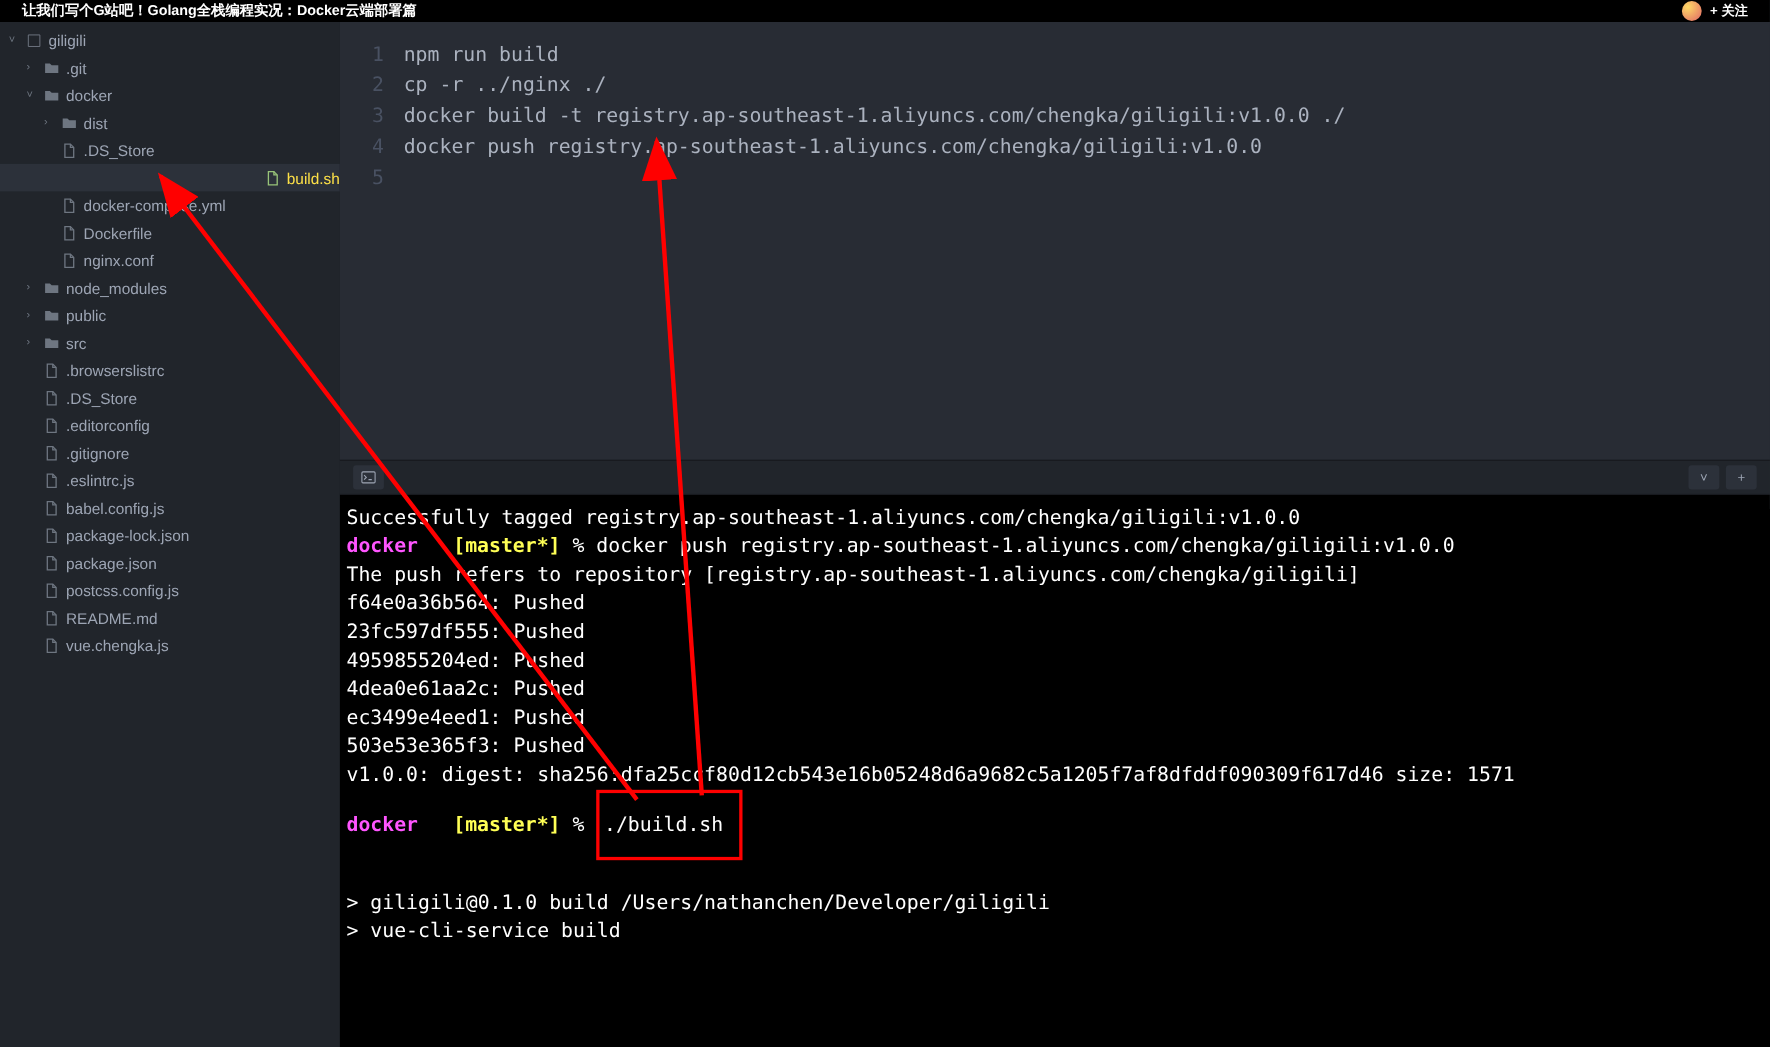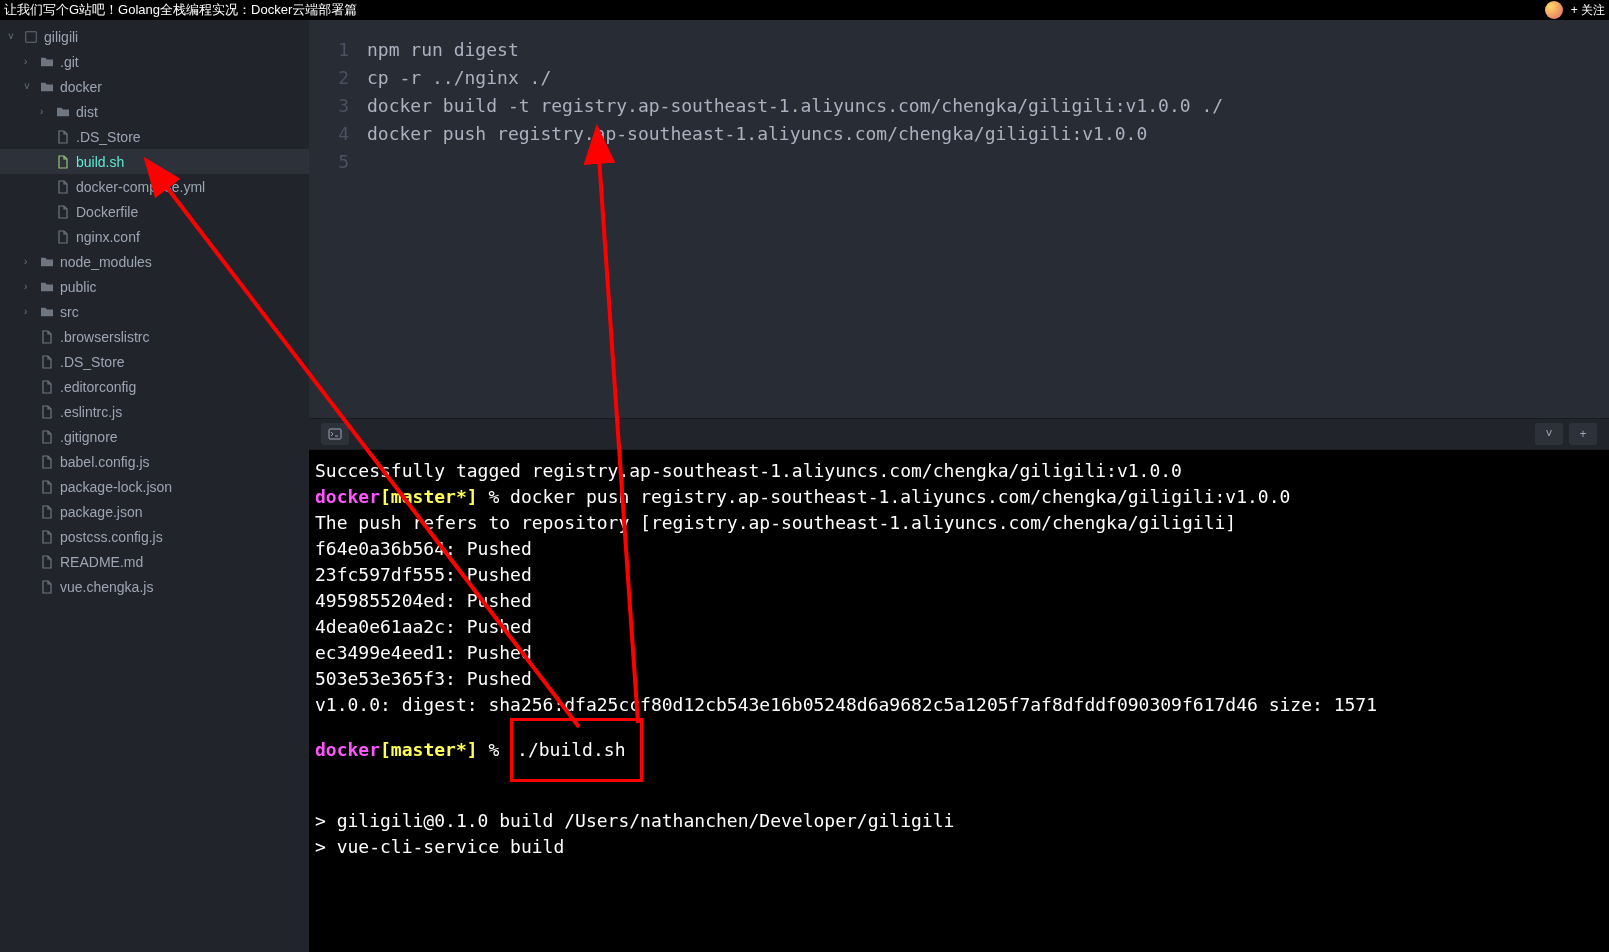--- a/index.html
+++ b/index.html
@@ -10,24 +10,25 @@
   width: 1609px;
   height: 952px;
   overflow: hidden;
   position: relative;
 }
 .topbar {
   height: 20px;
   background: #000;
   color: #fff;
   font-size: 13px;
-  padding: 2px 4px;
+  padding: 2px 20px;
   display: flex;
   justify-content: space-between;
   align-items: center;
+  font-weight: bold;
 }
 .topbar-right { display: flex; align-items: center; gap: 8px; margin-left: 30px; }
 .avatar {
   width: 18px; height: 18px; border-radius: 50%;
   background: radial-gradient(circle at 30% 30%, #ffd966, #e06666);
 }
 .follow-btn { color: #fff; font-size: 12px; }
 .main-layout { display: flex; height: calc(100% - 20px); }
 .sidebar {
   width: 309px;
@@ -38,21 +39,21 @@
 }
 .tree-item {
   display: flex;
   align-items: center;
   height: 25px;
   padding-left: 8px;
   cursor: pointer;
   color: #9da5b4;
   white-space: nowrap;
 }
-.tree-item.active { background: #2c313a; color: #5eead4; }
+.tree-item.active { background: #2c313a; color: #fde047; justify-content: flex-end; }
 .tree-item .chevron {
   width: 14px;
   display: inline-flex;
   color: #6e7681;
   font-size: 10px;
 }
 .tree-item .icon {
   width: 18px;
   display: inline-flex;
   justify-content: center;
@@ -112,21 +113,21 @@
   background: #000;
   font-family: "SF Mono", Menlo, Consolas, monospace;
   font-size: 18px;
   line-height: 26px;
   padding: 8px 6px;
   color: #fff;
   overflow: hidden;
   white-space: pre;
 }
 .term-magenta { color: #ff55ff; font-weight: bold; }
-.term-yellow { color: #ffff55; font-weight: bold; }
+.term-yellow { color: #ffff55; font-weight: bold; margin-left: 32px; }
 .term-white { color: #fff; }
 .red-box {
   border: 3px solid #ff0000;
   padding: 16px 4px;
   display: inline-block;
 }
 svg.annotations {
   position: absolute;
   top: 0; left: 0;
   width: 1609px; height: 952px;
@@ -292,31 +293,31 @@
           <span class="label">.editorconfig</span>
         </div>
         <div class="tree-item indent-1">
           <span class="chevron"></span>
           <span class="icon file-icon">
             <svg width="12" height="14" viewBox="0 0 12 14" fill="none" stroke="currentColor" stroke-width="1.2">
               <path d="M2 1h5l3 3v9H2z"></path>
               <path d="M7 1v3h3"></path>
             </svg>
           </span>
+          <span class="label">.gitignore</span>
+        </div>
+        <div class="tree-item indent-1">
+          <span class="chevron"></span>
+          <span class="icon file-icon">
+            <svg width="12" height="14" viewBox="0 0 12 14" fill="none" stroke="currentColor" stroke-width="1.2">
+              <path d="M2 1h5l3 3v9H2z"></path>
+              <path d="M7 1v3h3"></path>
+            </svg>
+          </span>
           <span class="label">.eslintrc.js</span>
-        </div>
-        <div class="tree-item indent-1">
-          <span class="chevron"></span>
-          <span class="icon file-icon">
-            <svg width="12" height="14" viewBox="0 0 12 14" fill="none" stroke="currentColor" stroke-width="1.2">
-              <path d="M2 1h5l3 3v9H2z"></path>
-              <path d="M7 1v3h3"></path>
-            </svg>
-          </span>
-          <span class="label">.gitignore</span>
         </div>
         <div class="tree-item indent-1">
           <span class="chevron"></span>
           <span class="icon file-icon">
             <svg width="12" height="14" viewBox="0 0 12 14" fill="none" stroke="currentColor" stroke-width="1.2">
               <path d="M2 1h5l3 3v9H2z"></path>
               <path d="M7 1v3h3"></path>
             </svg>
           </span>
           <span class="label">babel.config.js</span>
@@ -371,21 +372,21 @@
           </span>
           <span class="label">vue.chengka.js</span>
         </div>
       </div>
   </div>
 
   <div class="editor-area">
     <div class="code-editor" id="code-editor">
         <div class="code-line">
           <div class="gutter">1</div>
-          <div class="code-content">npm run digest</div>
+          <div class="code-content">npm run build</div>
         </div>
         <div class="code-line">
           <div class="gutter">2</div>
           <div class="code-content">cp -r ../nginx ./</div>
         </div>
         <div class="code-line">
           <div class="gutter">3</div>
           <div class="code-content">docker build -t registry.ap-southeast-1.aliyuncs.com/chengka/giligili:v1.0.0 ./</div>
         </div>
         <div class="code-line">

